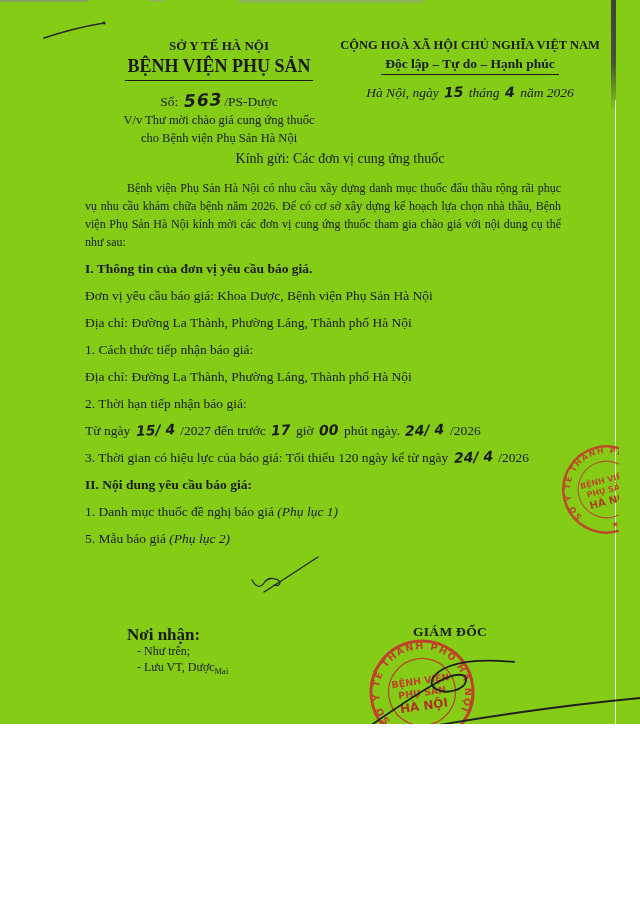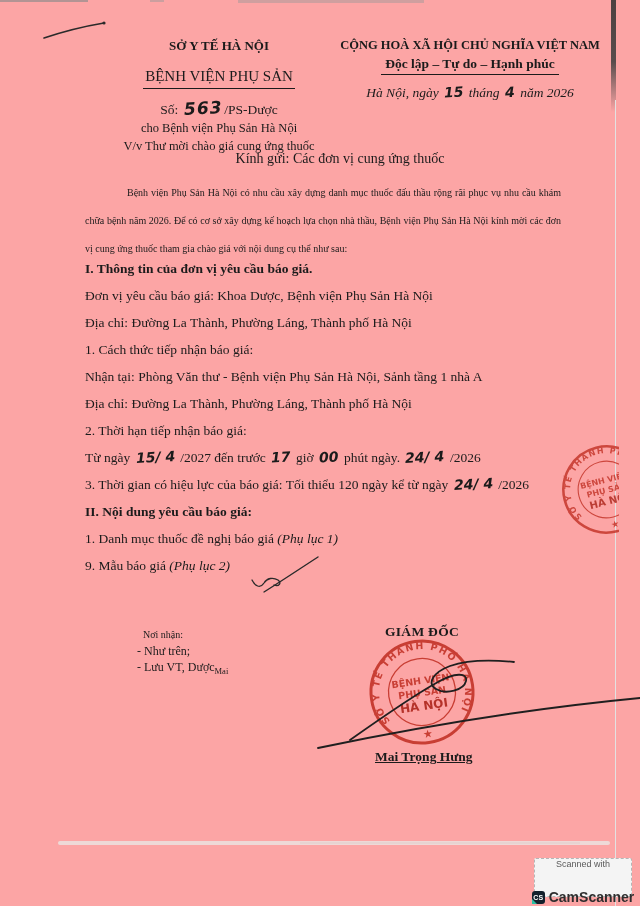--- a/index.html
+++ b/index.html
@@ -1,61 +1,61 @@
 <!DOCTYPE html>
 <html><head>
 <meta charset="utf-8">
 <style>
   html,body { margin:0; padding:0; background:#ffffff; }
-  .page { position:relative; width:640px; height:906px; background:#fca5a5;
+  .page { position:relative; width:640px; height:724px; background:#84cc16;
           font-family:"Liberation Serif", serif; color:#1b1b1b; overflow:hidden; }
 
   
   .smudge-top-a { position:absolute; left:0; top:0; width:88px; height:2px; background:#8a8a8a; opacity:.65; }
   .smudge-top-b { position:absolute; left:150px; top:0; width:14px; height:2px; background:#999; opacity:.5; }
   .smudge-top-c { position:absolute; left:238px; top:0; width:186px; height:3px; background:#9a9a9a; opacity:.45; }
   .edge-dark    { position:absolute; left:611px; top:0; width:5px; height:112px;
                   background:linear-gradient(to bottom,#2e2e2e 0%,#3c3c3c 55%,rgba(60,60,60,0)); opacity:.85; }
   .edge-line    { position:absolute; left:615px; top:100px; width:1px; height:806px; background:#e2e2e2; }
   .smudge-bottom{ position:absolute; left:58px; top:841px; width:552px; height:4px; background:#ecdfdd; border-radius:3px; opacity:.9; }
   .smudge-bottom2{ position:absolute; left:300px; top:842px; width:280px; height:2px; background:#e5d2d0; opacity:.9; }
 
   
   .hdr-left  { position:absolute; left:108px; top:38px; width:222px; text-align:center; }
   .hl1 { font-weight:bold; font-size:13px; }
-  .hl2 { font-weight:normal; font-size:15px; display:inline-block; padding:0 2px 3px 2px; border-bottom:1.5px solid #1b1b1b; margin-top:14px; }
+  .hl2 { font-weight:bold; font-size:18px; display:inline-block; padding:0 2px 3px 2px; border-bottom:1.5px solid #1b1b1b; margin-top:2px; }
   .so-line { margin-top:9px; font-size:13.5px; }
   .subject { font-size:12.5px; line-height:16px; margin-top:2px; }
 
   .hdr-right { position:absolute; left:336px; top:38px; width:268px; text-align:center; }
   .hr1 { font-weight:bold; font-size:12.5px; }
   .hr2 { font-weight:bold; font-size:13.5px; display:inline-block; padding:0 4px 2px 4px; border-bottom:1.5px solid #1b1b1b; margin-top:3px; }
   .hr-date { font-style:italic; font-size:13.5px; margin-top:9px; }
 
   
   .hw { font-family:"DejaVu Sans", sans-serif; font-style:italic; font-weight:bold;
         display:inline-block; transform:rotate(-3deg); font-size:14px; margin:0 2px; }
   .hw-lg { font-size:17px; letter-spacing:1px; }
 
   .salutation { position:absolute; left:20px; top:151px; width:640px; text-align:center; font-size:14px; }
 
-  .intro { position:absolute; left:85px; top:179px; width:476px; font-size:10px;
-           line-height:28px; text-align:justify; text-indent:42px; }
+  .intro { position:absolute; left:85px; top:179px; width:476px; font-size:12px;
+           line-height:18px; text-align:justify; text-indent:42px; }
 
   .body-lines { position:absolute; left:85px; top:255px; width:500px; font-size:13.5px; }
   .bl { height:27px; line-height:27px; white-space:nowrap; }
   .bold { font-weight:bold; }
   .it { font-style:italic; }
 
   
   .noi-nhan { position:absolute; left:127px; top:627px; font-size:12px; line-height:16px; }
-  .noi-nhan .h { font-weight:normal; font-size:10px;margin-left:16px; }
+  .noi-nhan .h { font-weight:bold; font-size:17px; }
   .noi-nhan .i { padding-left:10px; }
   .noi-nhan sub { font-size:8.5px; }
-  .gd   { position:absolute; left:385px; top:624px; width:130px; text-align:left; font-weight:bold; font-size:13.5px; letter-spacing:.3px; }
+  .gd   { position:absolute; left:385px; top:624px; width:130px; text-align:center; font-weight:bold; font-size:13.5px; letter-spacing:.3px; }
   .name { position:absolute; left:375px; top:749px; width:150px; font-weight:bold; font-size:13.5px;text-decoration:underline; }
 
   .stamp1 { position:absolute; left:367px; top:637px; width:110px; height:110px; transform:rotate(-8deg); opacity:.93; }
   .clip   { position:absolute; left:0; top:0; width:619px; height:906px; overflow:hidden; pointer-events:none; }
   .stamp2 { position:absolute; left:560px; top:443px; width:93px; height:93px; transform:rotate(-14deg); opacity:.85; }
 
   .sig   { position:absolute; left:314px; top:616px; width:330px; height:160px; }
   .pen-mark { position:absolute; left:38px; top:16px; width:80px; height:28px; }
   .scribble { position:absolute; left:250px; top:552px; width:76px; height:44px; }
 
@@ -90,22 +90,22 @@
     <circle cx="66" cy="7" r="1.6" fill="#2a2a2a"></circle>
   </svg>
 
   <div class="hdr-left">
     <div class="hl1">SỞ Y TẾ HÀ NỘI</div>
     <div><span class="hl2">BỆNH VIỆN PHỤ SẢN</span></div>
     <div class="so-line">
       <span>Số:</span>
       <span class="hw hw-lg">563</span><span>/PS-Dược</span>
     </div>
+    <div class="subject">V/v Thư mời chào giá cung ứng thuốc</div>
     <div class="subject">cho Bệnh viện Phụ Sản Hà Nội</div>
-    <div class="subject">V/v Thư mời chào giá cung ứng thuốc</div>
   </div>
 
   <div class="hdr-right">
     <div class="hr1">CỘNG HOÀ XÃ HỘI CHỦ NGHĨA VIỆT NAM</div>
     <div><span class="hr2">Độc lập – Tự do – Hạnh phúc</span></div>
     <div class="hr-date">
       <span>Hà Nội, ngày</span>
       <span class="hw">15</span>
       <span>tháng</span>
       <span class="hw">4</span>
@@ -115,21 +115,20 @@
 
   <div class="salutation">Kính gửi: Các đơn vị cung ứng thuốc</div>
 
   <div class="intro">Bệnh viện Phụ Sản Hà Nội có nhu cầu xây dựng danh mục thuốc đấu thầu rộng rãi phục vụ nhu cầu khám chữa bệnh năm 2026. Để có cơ sở xây dựng kế hoạch lựa chọn nhà thầu, Bệnh viện Phụ Sản Hà Nội kính mời các đơn vị cung ứng thuốc tham gia chào giá với nội dung cụ thể như sau:</div>
 
   <div class="body-lines">
     <div class="bl bold">I. Thông tin của đơn vị yêu cầu báo giá.</div>
     <div class="bl">Đơn vị yêu cầu báo giá: Khoa Dược, Bệnh viện Phụ Sản Hà Nội</div>
     <div class="bl">Địa chỉ: Đường La Thành, Phường Láng, Thành phố Hà Nội</div>
     <div class="bl">1. Cách thức tiếp nhận báo giá:</div>
-    <div class="bl">Nhận tại: Phòng Văn thư - Bệnh viện Phụ Sản Hà Nội, Sảnh tầng 1 nhà A</div>
     <div class="bl">Địa chỉ: Đường La Thành, Phường Láng, Thành phố Hà Nội</div>
     <div class="bl">2. Thời hạn tiếp nhận báo giá:</div>
     <div class="bl">
       <span>Từ ngày</span>
       <span class="hw">15/ 4</span>
       <span>/2027 đến trước</span>
       <span class="hw">17</span>
       <span>giờ</span>
       <span class="hw">00</span>
       <span>phút ngày.</span>
@@ -140,21 +139,21 @@
       <span>3. Thời gian có hiệu lực của báo giá: Tối thiểu 120 ngày kể từ ngày</span>
       <span class="hw">24/ 4</span>
       <span>/2026</span>
     </div>
     <div class="bl bold">II. Nội dung yêu cầu báo giá:</div>
     <div class="bl">
       <span>1. Danh mục thuốc đề nghị báo giá</span>
       <span class="it">(Phụ lục 1)</span>
     </div>
     <div class="bl">
-      <span>9. Mẫu báo giá</span>
+      <span>5. Mẫu báo giá</span>
       <span class="it">(Phụ lục 2)</span>
     </div>
   </div>
 
   <svg class="scribble" viewBox="0 0 76 44">
     <path d="M 14,40 C 30,30 48,18 68,5" fill="none" stroke="#2a2a2a" stroke-width="1.4" stroke-linecap="round"></path>
     <path d="M 2,28 C 5,34 10,37 14,31 C 17,26 23,25 28,28 C 32,31 29,35 24,33" fill="none" stroke="#2a2a2a" stroke-width="1.3" stroke-linecap="round"></path>
   </svg>
 
   <div class="noi-nhan">

